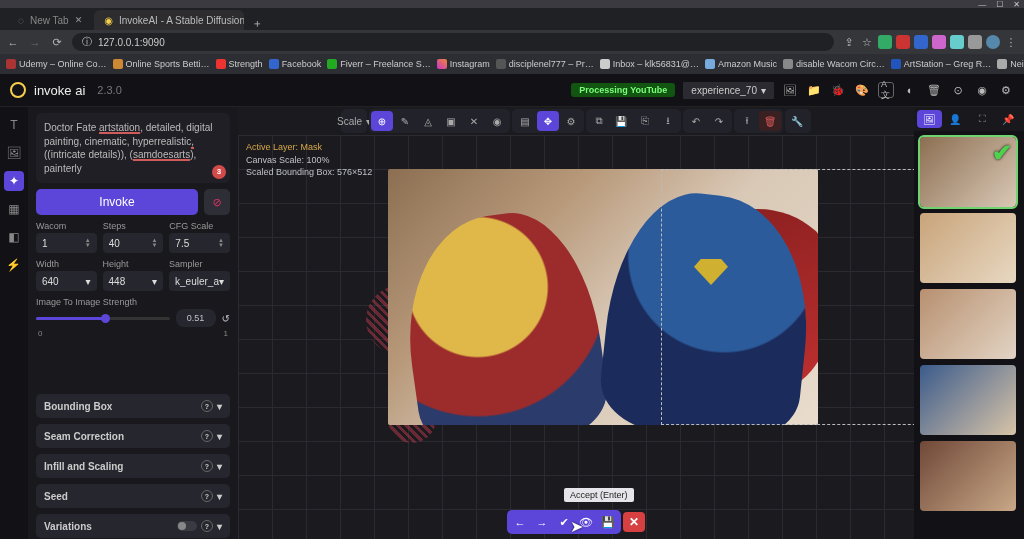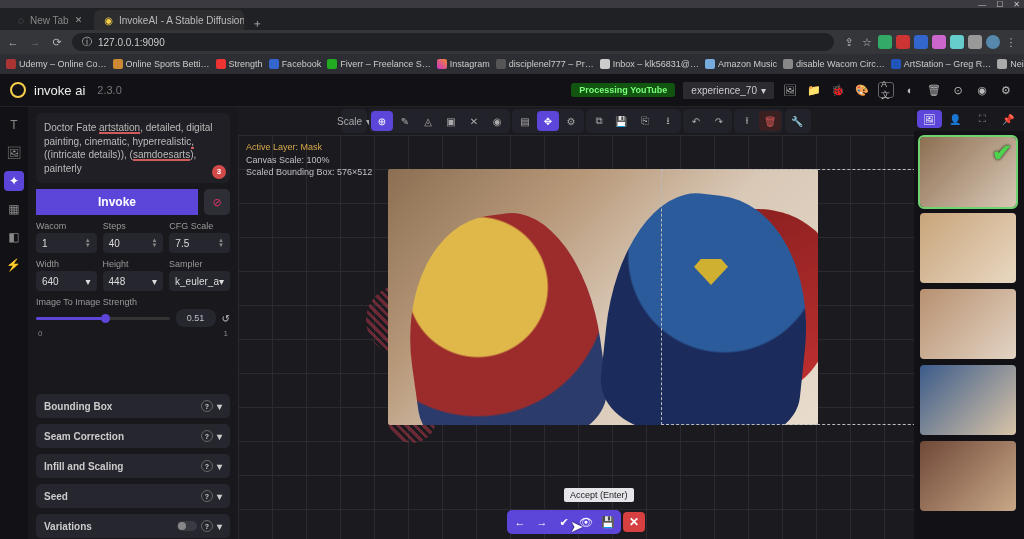--- a/index.html
+++ b/index.html
@@ -33,21 +33,21 @@
   .rail{width:28px;background:#111116;display:flex;flex-direction:column;align-items:center;padding-top:8px;gap:8px}
   .rail-ic{width:20px;height:20px;border-radius:4px;display:flex;align-items:center;justify-content:center;color:#888;font-size:12px}
   .rail-ic.active{background:#5b46d9;color:#fff}
   
   .panel{width:210px;background:#18181d;padding:6px 8px;display:flex;flex-direction:column;gap:6px;overflow:hidden}
   .prompt-box{background:#1f1f25;border-radius:6px;padding:8px;font-size:10px;line-height:1.35;color:#bbb;position:relative}
   .prompt-box .hl{text-decoration:underline;text-decoration-color:#d05b5b;text-decoration-thickness:2px}
   .badge-3{position:absolute;bottom:4px;right:4px;width:14px;height:14px;background:#d34a4a;border-radius:50%;color:#fff;font-size:8px;display:flex;align-items:center;justify-content:center;font-weight:bold}
   .neg-box{background:#1f1f25;border-radius:6px;padding:6px 8px;font-size:9px;font-style:italic;color:#999;line-height:1.3}
   .invoke-row{display:flex;gap:6px}
-  .invoke-btn{flex:1;height:26px;background:#5b46d9;border:none;border-radius:0;color:#fff;font-weight:bold;font-size:12px;cursor:pointer}
+  .invoke-btn{flex:1;height:26px;background:#5b46d9;border:none;border-radius:5px;color:#fff;font-weight:normal;font-size:12px;cursor:pointer}
   .cancel-btn{width:26px;height:26px;background:#2e2e36;border-radius:5px;display:flex;align-items:center;justify-content:center;color:#d36}
   .param-row{display:flex;gap:6px}
   .param{flex:1;display:flex;flex-direction:column;gap:2px}
   .plabel{font-size:9px;color:#999}
   .pfield{height:20px;background:#26262e;border-radius:4px;display:flex;align-items:center;justify-content:space-between;padding:0 6px;color:#ddd;font-size:10px}
   .spin{display:flex;flex-direction:column;line-height:5px;font-size:6px;color:#888}
   .strength-row{display:flex;align-items:center;gap:6px}
   .strength-track{flex:1;height:3px;background:#333;border-radius:2px;position:relative}
   .strength-fill{position:absolute;left:0;top:0;height:100%;background:#5b46d9;border-radius:2px}
   .strength-thumb{position:absolute;top:-3px;width:9px;height:9px;background:#5b46d9;border-radius:50%}

